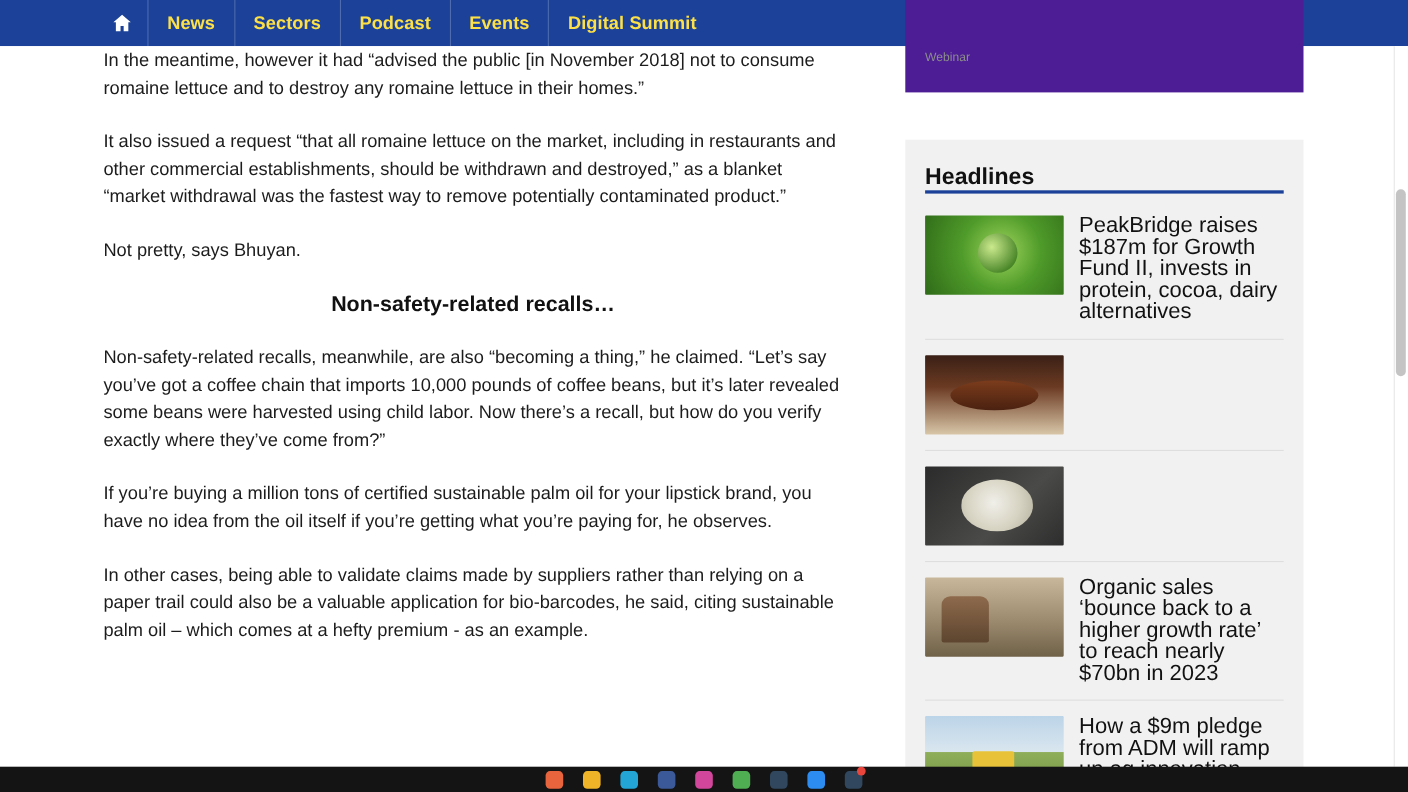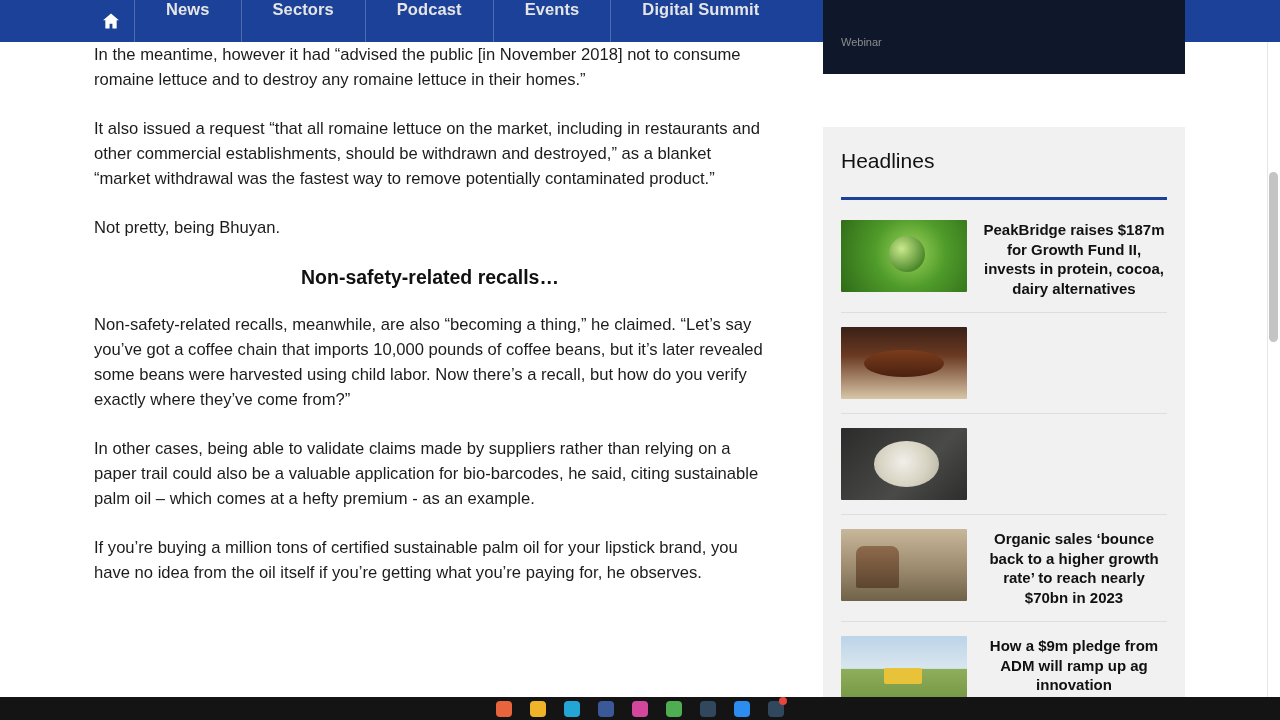--- a/index.html
+++ b/index.html
@@ -24,23 +24,23 @@
     display: flex; align-items: stretch;
     padding-left: 88px;
   }
   .nav-home {
     display: flex; align-items: center; justify-content: center;
     width: 46px;
     color: #ffffff;
   }
   .home-icon svg { display: block; }
   .nav-item {
-    display: flex; 
-    padding: 0 31px;
-    color: #e5e5e5;
+    display: flex; align-items: center;
+    padding: 0 17px;
+    color: #fde047;
     font-size: 16.5px;
     font-weight: bold;
     letter-spacing: 0.1px;
     border-left: 1px solid rgba(255,255,255,0.22);
     white-space: nowrap;
   }
   .nav-item:last-child { border-right: none; }
 
   
   .content {
@@ -74,67 +74,66 @@
 
   
   .sidebar {
     position: absolute;
     left: 823px; top: 0;
     width: 362px;
   }
   .promo-box {
     position: absolute;
     left: 0; top: -42px;
-    width: 362px; height: 74px;
-    background: #0f172a;
+    width: 362px; height: 84px;
+    background: #4c1d95;
     overflow: hidden;
   }
   .promo-label {
     position: absolute;
     left: 18px; bottom: 26px;
     font-size: 11px;
     color: #8c8c8c;
   }
   .headlines-box {
     position: absolute;
     left: 0; top: 85px;
     width: 362px;
     background: #f1f1f1;
     padding: 22px 18px 16px 18px;
     min-height: 570px;
   }
   .headlines-title {
     font-size: 21px;
-    font-weight: normal;
+    font-weight: bold;
     color: #111111;
-    padding-bottom: 24px;
+    padding-bottom: 0;
     border-bottom: 3px solid #1b4298;
     margin: 0 0 6px 0;
   }
   .headline-item {
     display: flex;
     gap: 14px;
     padding: 14px 0;
     border-bottom: 1px solid #dedede;
     align-items: flex-start;
   }
   .headline-item:last-child { border-bottom: none; }
   .thumb {
     width: 126px; height: 72px;
     flex: 0 0 126px;
     border-radius: 1px;
     overflow: hidden;
     position: relative;
   }
   .headline-text {
-    font-size: 15px;
+    font-size: 20px;
     line-height: 19.5px;
-    font-weight: bold;
+    font-weight: normal;
     color: #111111;
-    text-align: center;
   }
 
   
   .thumb-1 { background: radial-gradient(circle at 55% 45%, #9fd45c 0%, #4f9b2a 45%, #2f6a18 100%); }
   .thumb-1::after {
     content:""; position:absolute; left:38%; top:22%;
     width:36px; height:36px; border-radius:50%;
     background: radial-gradient(circle at 35% 35%, #cbe98d, #3f7f21 80%);
   }
   .thumb-2 { background: linear-gradient(180deg, #3a2016 0%, #6b3a22 40%, #d8c6a8 100%); }
@@ -230,25 +229,25 @@
     <div class="nav-item">
         <span>Digital Summit</span>
       </div>
   </div>
 
   <div class="content">
 
     <div class="article">
       <p>In the meantime, however it had “advised the public [in November 2018] not to consume romaine lettuce and to destroy any romaine lettuce in their homes.”</p>
       <p>It also issued a request “that all romaine lettuce on the market, including in restaurants and other commercial establishments, should be withdrawn and destroyed,” as a blanket “market withdrawal was the fastest way to remove potentially contaminated product.”</p>
-      <p>Not pretty, being Bhuyan.</p>
+      <p>Not pretty, says Bhuyan.</p>
       <h2>Non-safety-related recalls…</h2>
       <p>Non-safety-related recalls, meanwhile, are also “becoming a thing,” he claimed. “Let’s say you’ve got a coffee chain that imports 10,000 pounds of coffee beans, but it’s later revealed some beans were harvested using child labor. Now there’s a recall, but how do you verify exactly where they’ve come from?”</p>
+      <p>If you’re buying a million tons of certified sustainable palm oil for your lipstick brand, you have no idea from the oil itself if you’re getting what you’re paying for, he observes.</p>
       <p>In other cases, being able to validate claims made by suppliers rather than relying on a paper trail could also be a valuable application for bio-barcodes, he said, citing sustainable palm oil – which comes at a hefty premium - as an example.</p>
-      <p>If you’re buying a million tons of certified sustainable palm oil for your lipstick brand, you have no idea from the oil itself if you’re getting what you’re paying for, he observes.</p>
     </div>
 
     <div class="sidebar">
 
       <div class="promo-box">
         <div class="promo-label">Webinar</div>
       </div>
 
       <div class="headlines-box">
         <div class="headlines-title">Headlines</div>

